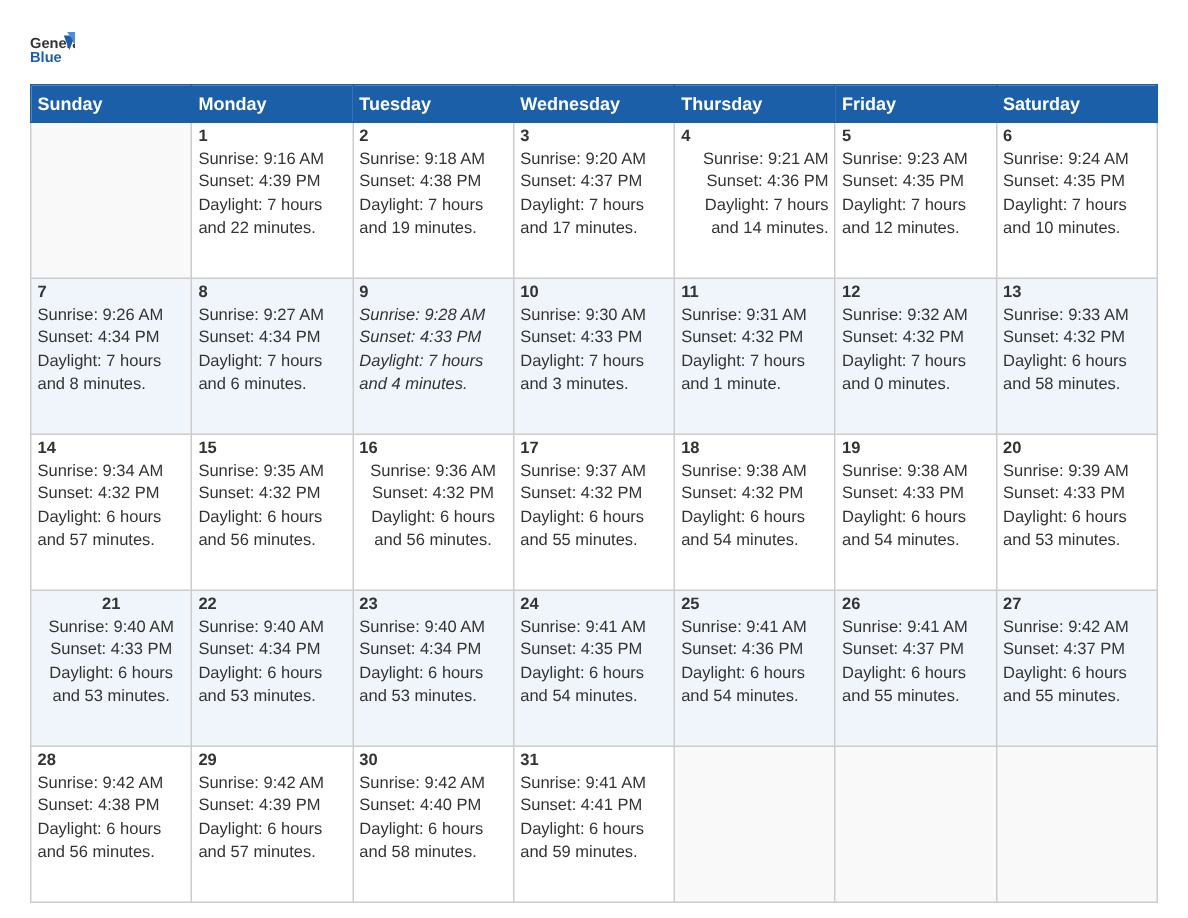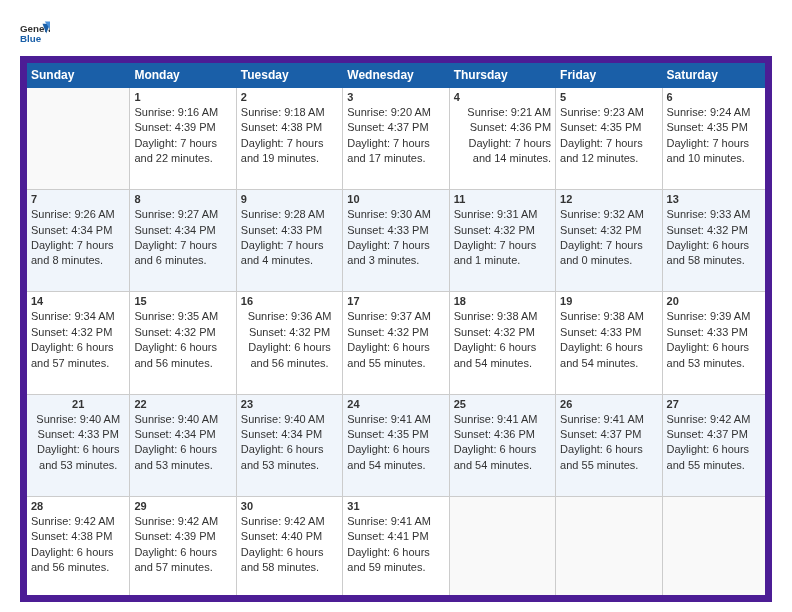--- a/index.html
+++ b/index.html
@@ -39,21 +39,21 @@
       font-size: 28px;
       font-weight: bold;
       color: #333;
     }
     .location {
       font-size: 13px;
       color: #555;
     }
     .calendar {
       flex: 1;
-      border: 7px solid #4c1d95;
+      border: 1px solid #4c1d95;
       border-collapse: collapse;
       width: 100%;
       table-layout: fixed;
     }
     .calendar th {
       background: #1a5fa8;
       color: #fff;
       font-size: 12px;
       font-weight: bold;
       padding: 5px 4px;
@@ -179,21 +179,21 @@
           </td>
           <td style="background: rgb(240, 245, 251);">
             <span class="day-num">8</span>
             <div class="cell-info" style="white-space: pre-line;">Sunrise: 9:27 AM
 Sunset: 4:34 PM
 Daylight: 7 hours
 and 6 minutes.</div>
           </td>
           <td style="background: rgb(240, 245, 251);">
             <span class="day-num">9</span>
-            <div class="cell-info" style="white-space: pre-line;">Sunrise: 9:28 AM
+            <div class="cell-info" style="white-space: pre-line; font-style: italic;">Sunrise: 9:28 AM
 Sunset: 4:33 PM
 Daylight: 7 hours
 and 4 minutes.</div>
           </td>
           <td style="background: rgb(240, 245, 251);">
             <span class="day-num">10</span>
             <div class="cell-info" style="white-space: pre-line;">Sunrise: 9:30 AM
 Sunset: 4:33 PM
 Daylight: 7 hours
 and 3 minutes.</div>

